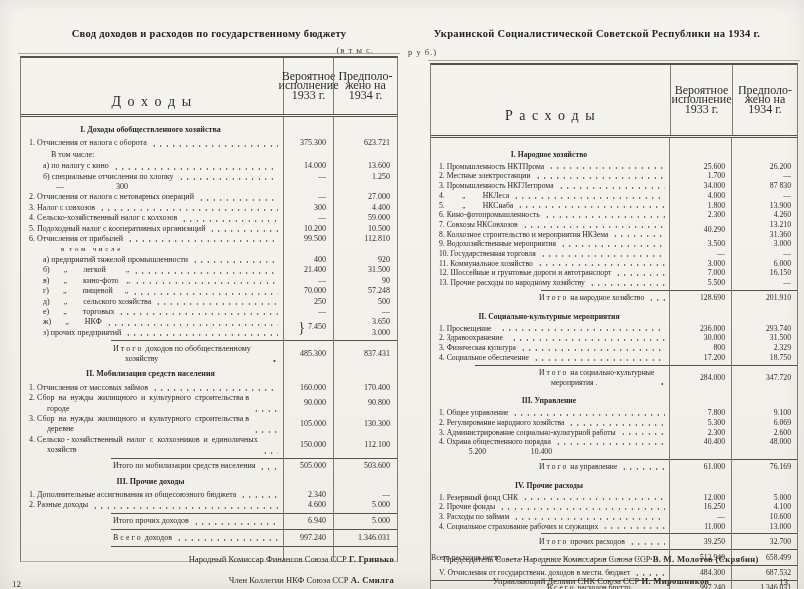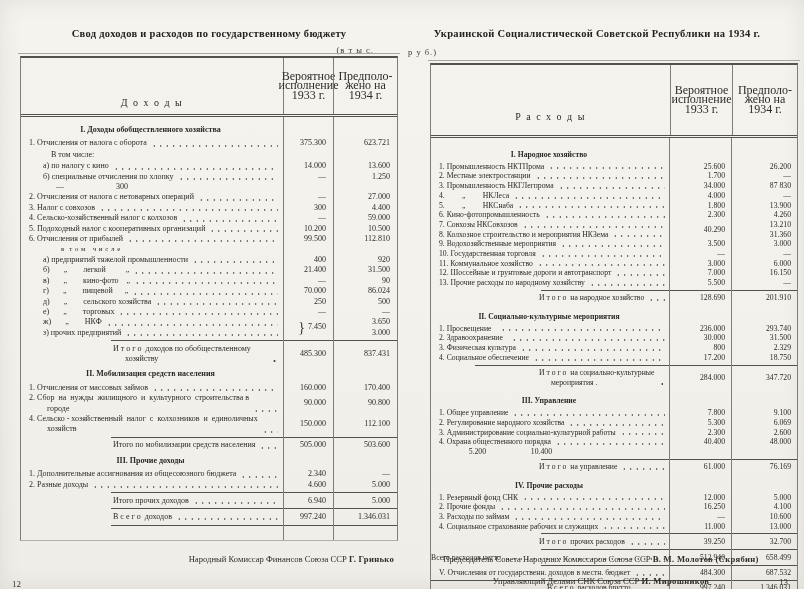--- a/index.html
+++ b/index.html
@@ -40,21 +40,21 @@
     background:transparent;
   }
   .page-left .table{left:20px;top:38px;width:376px;}
   .page-right .table{left:28px;top:45px;width:366px;}
   .topline{position:absolute;left:-3px;right:-3px;top:-5px;border-top:1px solid #aaa79e;}
 
   .thead{display:flex;align-items:stretch;border-bottom:3px double #55524b;}
   .page-left .thead{height:56px;}
   .page-right .thead{height:70px;}
   .th-desc{flex:1;display:flex;align-items:center;justify-content:center;
-    font-size:10px;letter-spacing:1.5px;color:#2c2b27;margin-top:32px;}
+    font-size:14px;letter-spacing:1.5px;color:#2c2b27;margin-top:32px;}
   .th-v{border-left:1px solid #807d74;display:flex;align-items:center;justify-content:center;
     text-align:center;font-size:12px;line-height:9.5px;white-space:pre-line;padding:2px 1px;box-sizing:border-box;color:#2c2b27;}
   .page-left .th-1933{width:50px;} .page-left .th-1934{width:64px;}
   .page-right .th-1933{width:62px;} .page-right .th-1934{width:65px;}
 
   .tbody{position:relative;padding:3px 0 12px;}
   .vl{position:absolute;top:0;bottom:0;width:1px;background:#807d74;}
   .page-left .vl1{left:262px;} .page-left .vl2{left:312px;}
   .page-right .vl1{left:238px;} .page-right .vl2{left:300px;}
 
@@ -244,21 +244,21 @@
             </div>
             <div class="v v1">—</div>
             <div class="v v2">90</div>
           </div>
           <div class="trow sub">
             <div class="desc">
               <span class="lbl">г)       „        пищевой      „</span>
               <span class="dots"></span>
             </div>
             <div class="v v1">70.000</div>
-            <div class="v v2">86.024</div>
+            <div class="v v2">57.248</div>
           </div>
           <div class="trow sub">
             <div class="desc">
               <span class="lbl">д)       „        сельского хозяйства</span>
               <span class="dots"></span>
             </div>
             <div class="v v1">250</div>
             <div class="v v2">500</div>
           </div>
           <div class="trow sub">
@@ -316,20 +316,29 @@
             <div class="desc">
               <span class="lbl">2. Сбор  на  нужды  жилищного  и  культурного  строительства в
    городе</span>
               <span class="dots"></span>
             </div>
             <div class="v v1">90.000</div>
             <div class="v v2">90.800</div>
           </div>
           <div class="trow item">
             <div class="desc">
+              <span class="lbl">3. Сбор  на  нужды  жилищного  и  культурного  строительства в
+   деревне</span>
+              <span class="dots"></span>
+            </div>
+            <div class="v v1">105.000</div>
+            <div class="v v2">130.300</div>
+          </div>
+          <div class="trow item">
+            <div class="desc">
               <span class="lbl">4. Сельско - хозяйственный  налог  с  колхозников  и  единоличных
    хозяйств</span>
               <span class="dots"></span>
             </div>
             <div class="v v1">150.000</div>
             <div class="v v2">112.100</div>
           </div>
           <div class="rule" style="margin-left: 24%;"></div>
           <div class="trow total">
             <div class="desc">
@@ -378,20 +387,21 @@
               <span class="dots"></span>
             </div>
             <div class="v v1">997.240</div>
             <div class="v v2">1.346.031</div>
           </div>
           <div class="rule" style="margin-left: 24%;"></div>
         </div>
     </div>
 
     <div class="sig sig1"><span>Народный Комиссар Финансов Союза ССР </span><b>Г. Гринько</b></div>
+    <div class="sig sig2"><span>Член Коллегии НКФ Союза ССР </span><b>А. Смилга</b></div>
     <div class="pagenum pn-left">12</div>
   </div>
 
   <div class="page page-right">
     <div class="title">Украинской Социалистической Советской Республики на 1934 г.</div>
     <div class="units">р у б.)</div>
 
     <div class="table">
       <div class="topline"></div>
       <div class="thead">

